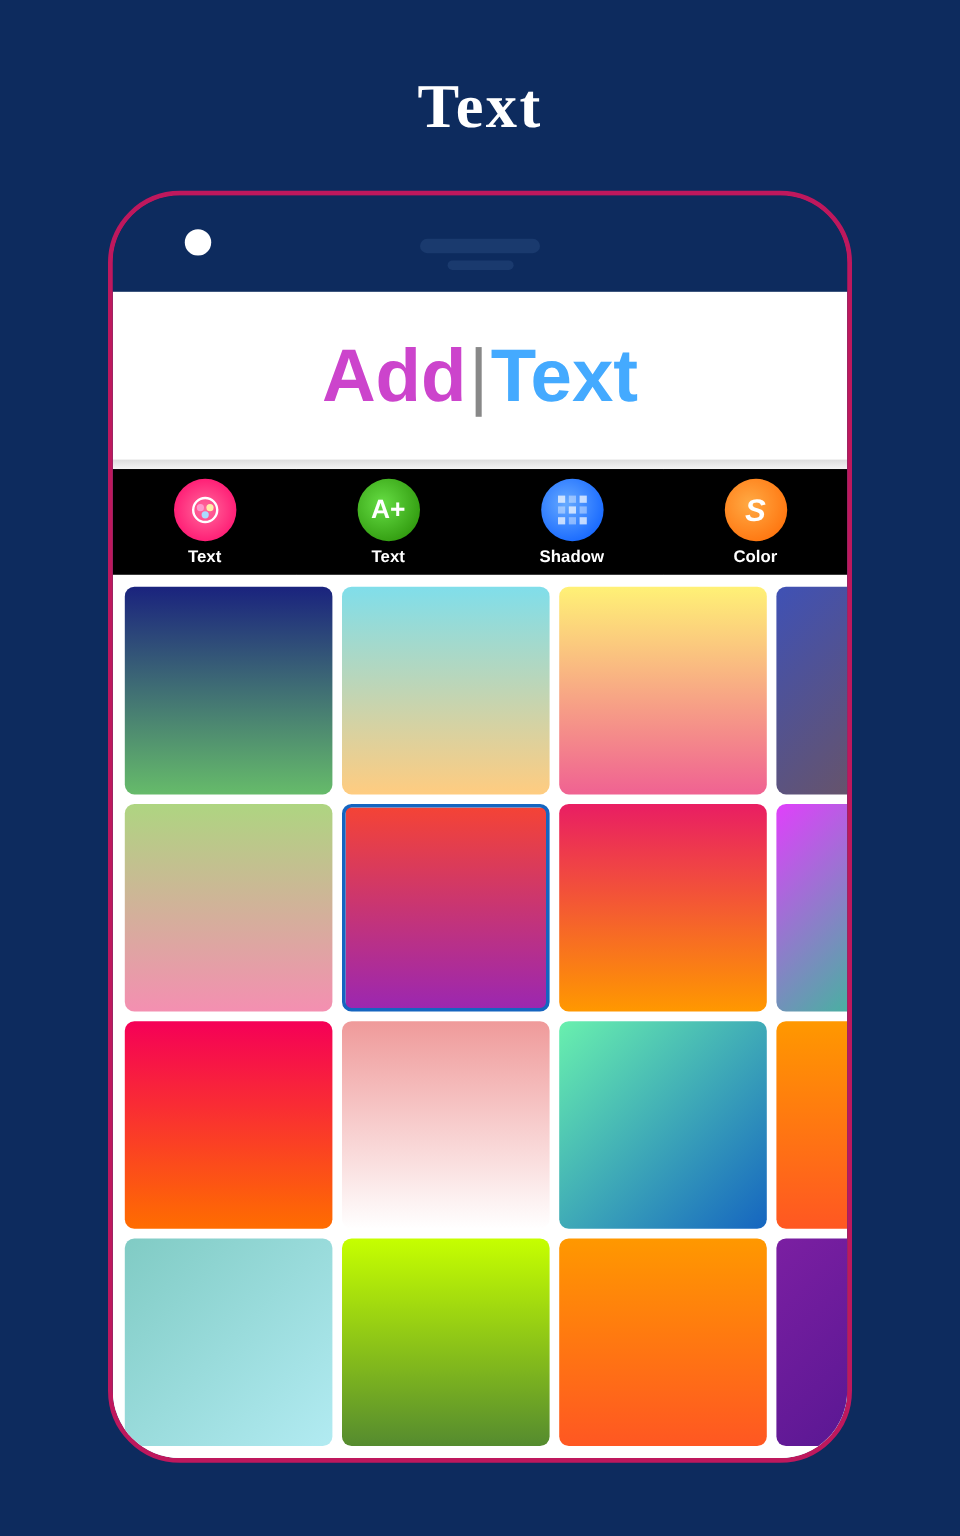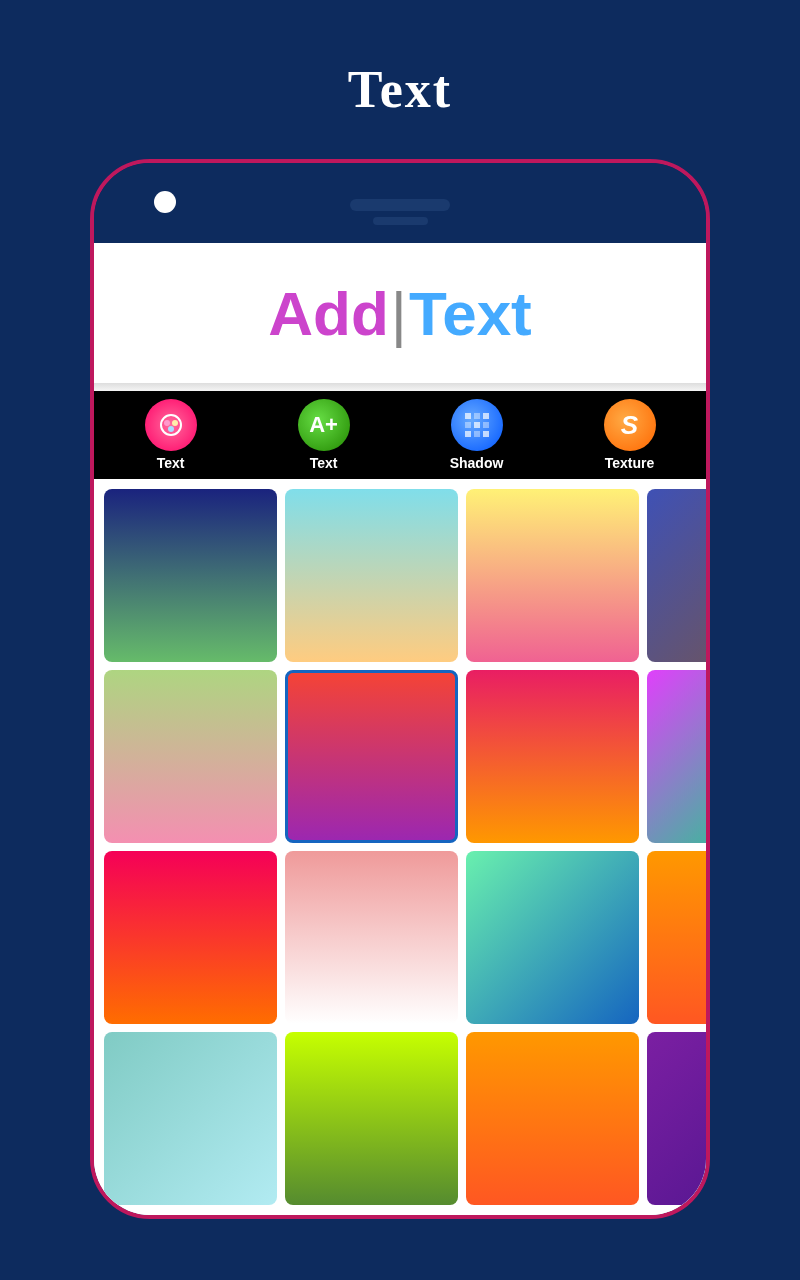--- a/index.html
+++ b/index.html
@@ -298,21 +298,21 @@
           </svg>
         </div>
         <span class="toolbar-label">Shadow</span>
       </div>
 
 
       <div class="toolbar-item">
         <div class="toolbar-icon icon-shadow">
           <span style="color:white; font-weight:bold; font-size:26px; font-style:italic;">S</span>
         </div>
-        <span class="toolbar-label">Texture</span>
+        <span class="toolbar-label">Color</span>
       </div>
 
     </div>
 
     <div class="gradient-grid">
       <div class="gradient-item g1"></div>
       <div class="gradient-item g2"></div>
       <div class="gradient-item g3"></div>
       <div class="gradient-item g4"></div>
       <div class="gradient-item g5"></div>

